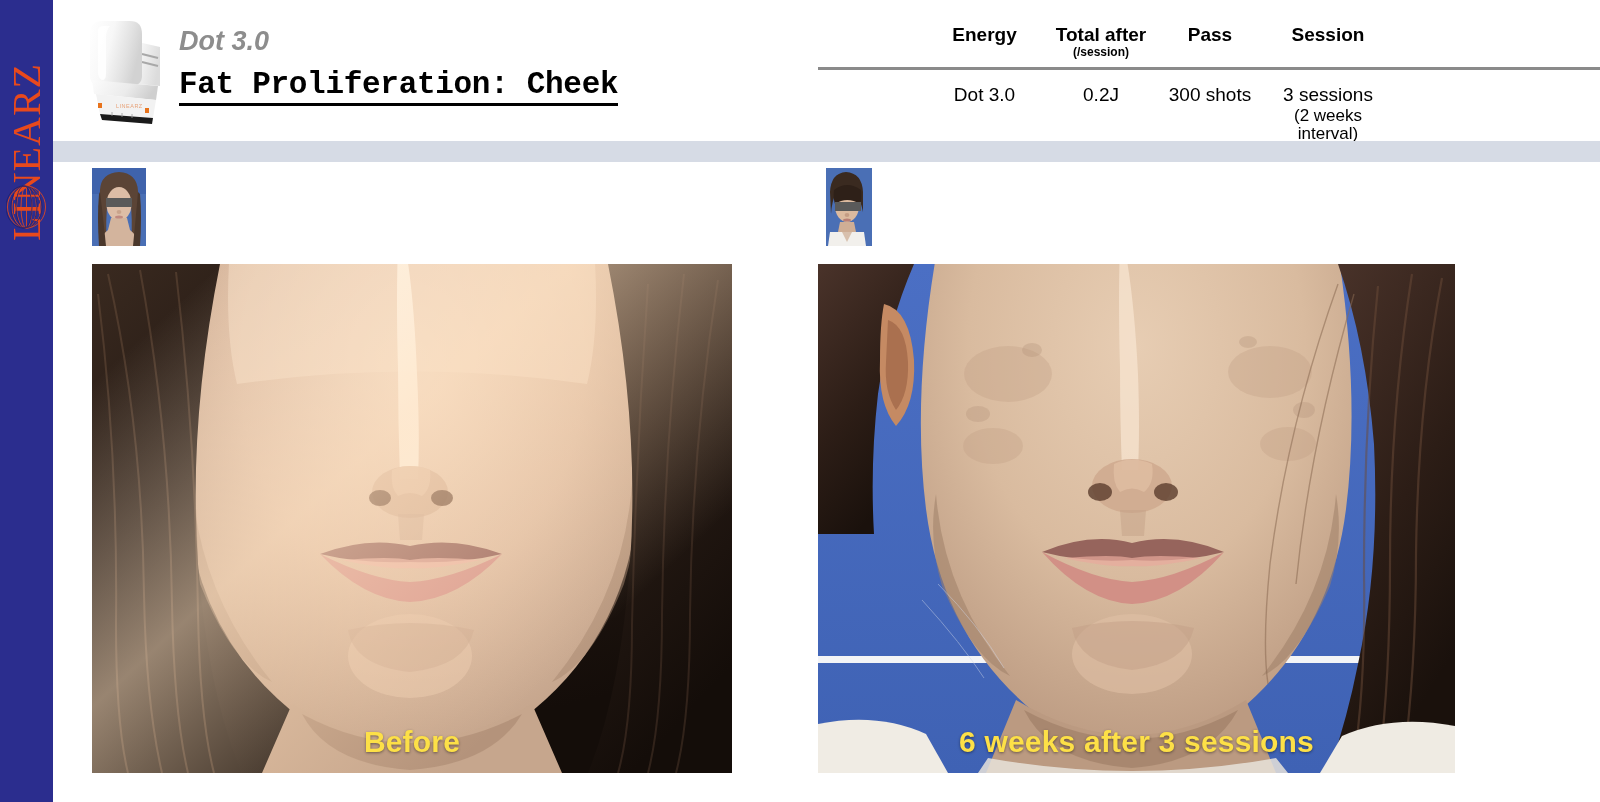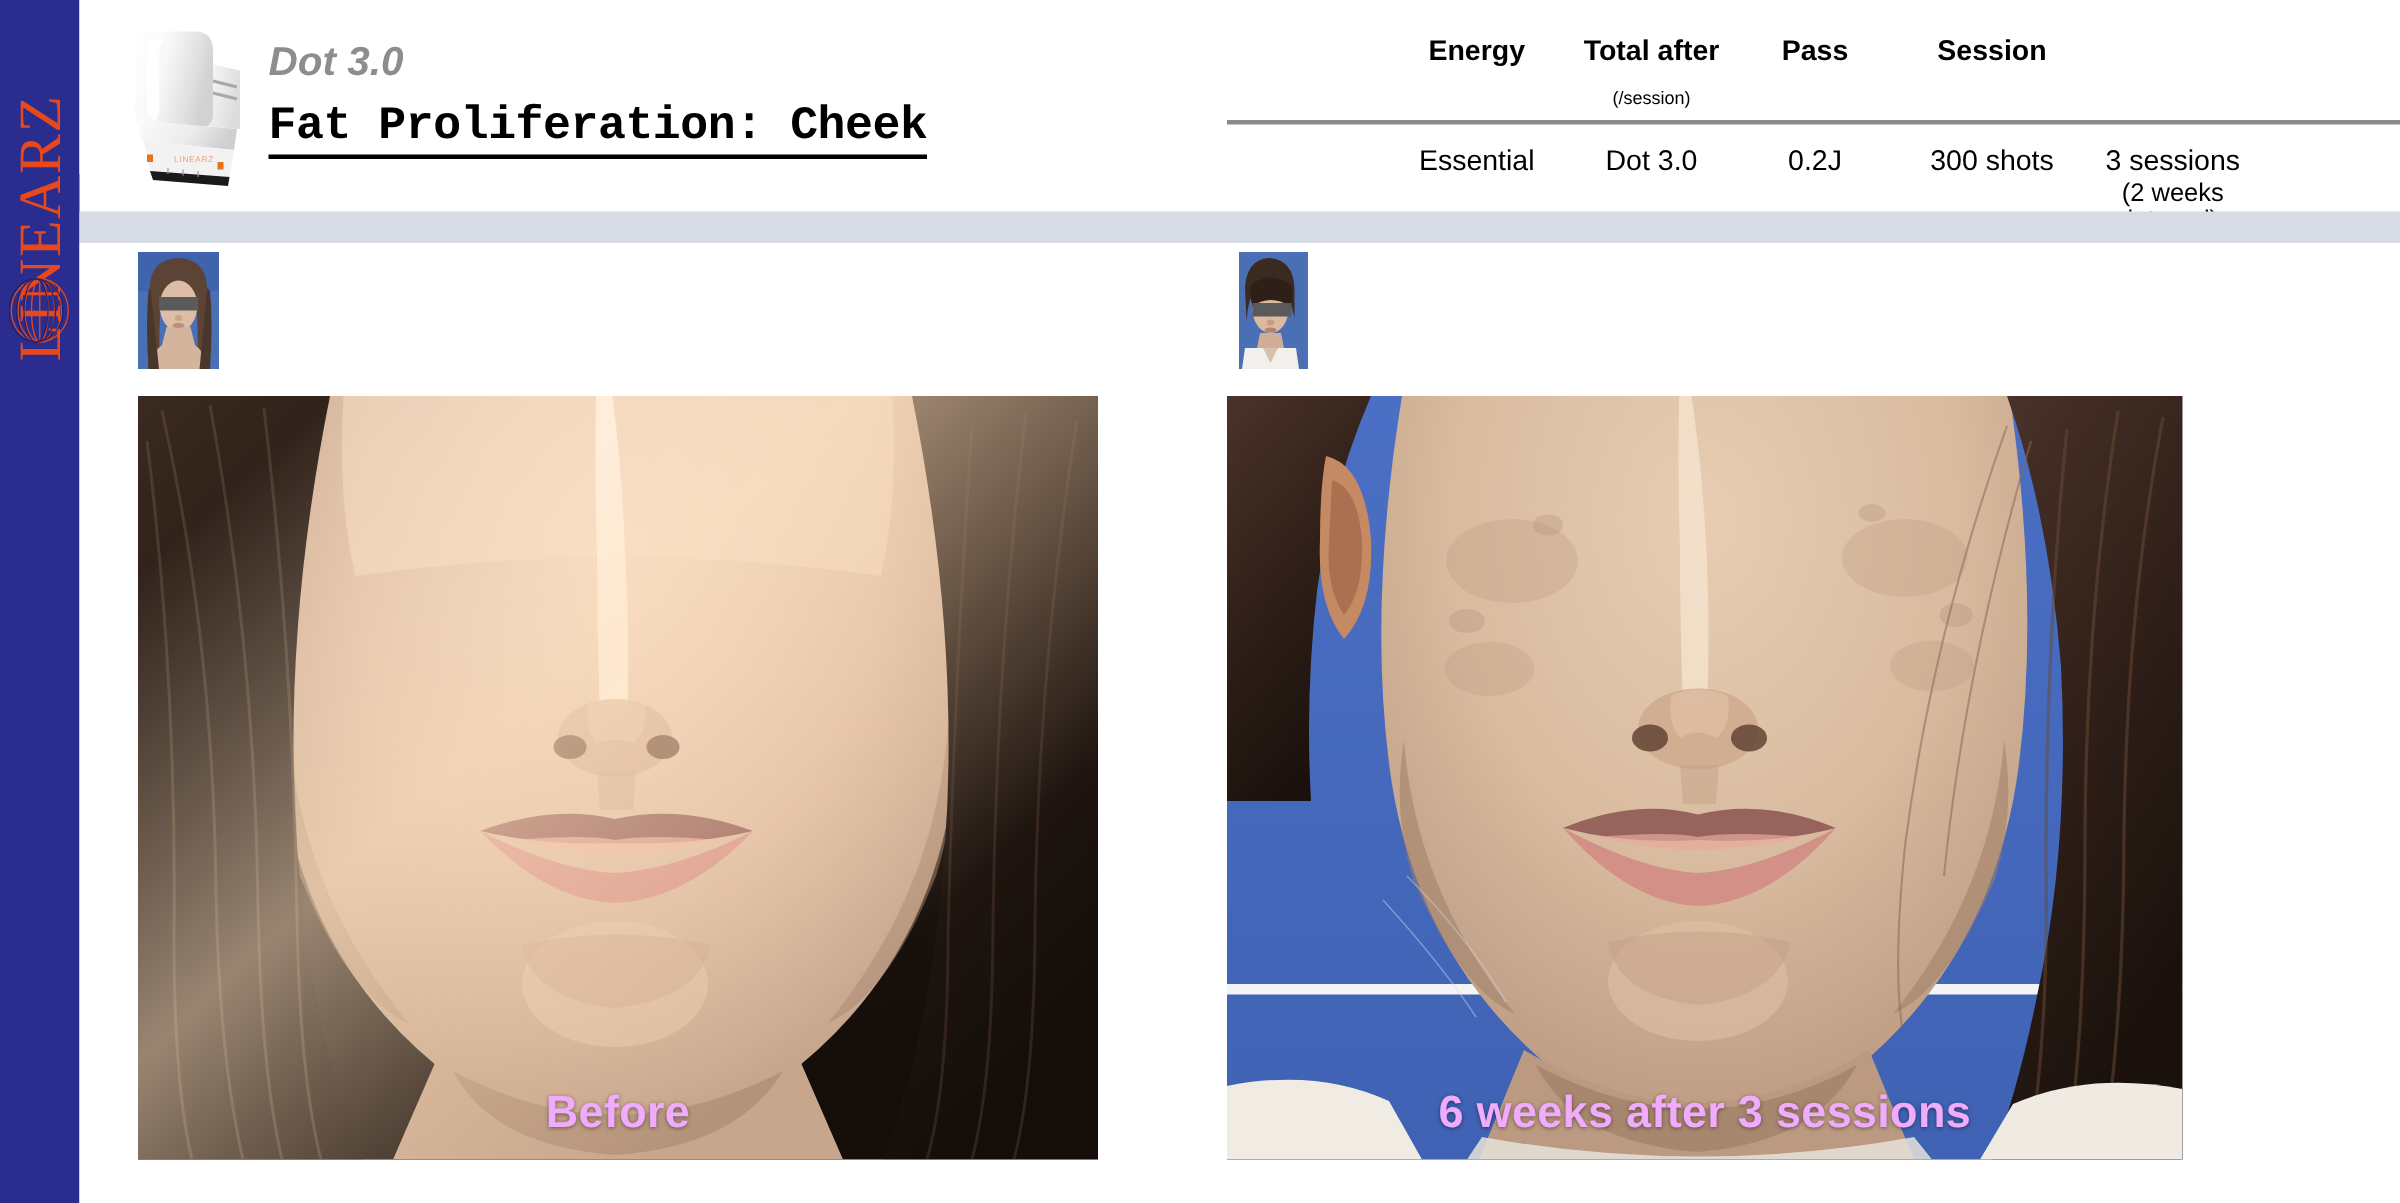--- a/index.html
+++ b/index.html
@@ -120,23 +120,23 @@
     font-weight: 700;
     line-height: 1.12;
     padding-bottom: 2px;
   }
   .param-head.span2 {
     grid-column: span 2;
   }
   .param-head .sub {
     display: block;
     font-size: 12px;
-    font-weight: 400;
+    font-weight: 700;
     line-height: 1.1;
-    margin-top: 14px;
+    margin-top: 1px;
   }
   .param-rule {
     grid-column: 1 / -1;
     height: 3px;
     background: #8a8a8a;
     margin: 6px 0 14px 0;
   }
   .param-val {
     font-size: 19px;
     font-weight: 400;
@@ -200,21 +200,21 @@
   .panel-after  .photo { left: 0; width: 637px; }
 
   .photo-canvas { display: block; width: 100%; height: 100%; }
 
   .photo-caption {
     position: absolute;
     bottom: 14px;
     left: 0;
     width: 100%;
     text-align: center;
-    color: #f0abfc;
+    color: #fde047;
     font-size: 30px;
     font-weight: 700;
     letter-spacing: 0.2px;
     text-shadow: 0 1px 3px rgba(0,0,0,0.45);
     pointer-events: none;
   }
 </style>
 </head>
 <body>
 
@@ -310,21 +310,20 @@
         </div>
 
         <div class="param-cell param-head">
           <span>Session</span>
         </div>
 
         <div class="param-rule"></div>
 
         <div class="param-cell param-val param-spacer"></div>
 
-        <div class="param-cell param-val">Essential</div>
 
         <div class="param-cell param-val">Dot 3.0</div>
 
         <div class="param-cell param-val">0.2J</div>
 
         <div class="param-cell param-val">300 shots</div>
 
 
         <div class="param-cell param-val">
           <span>3 sessions</span>

